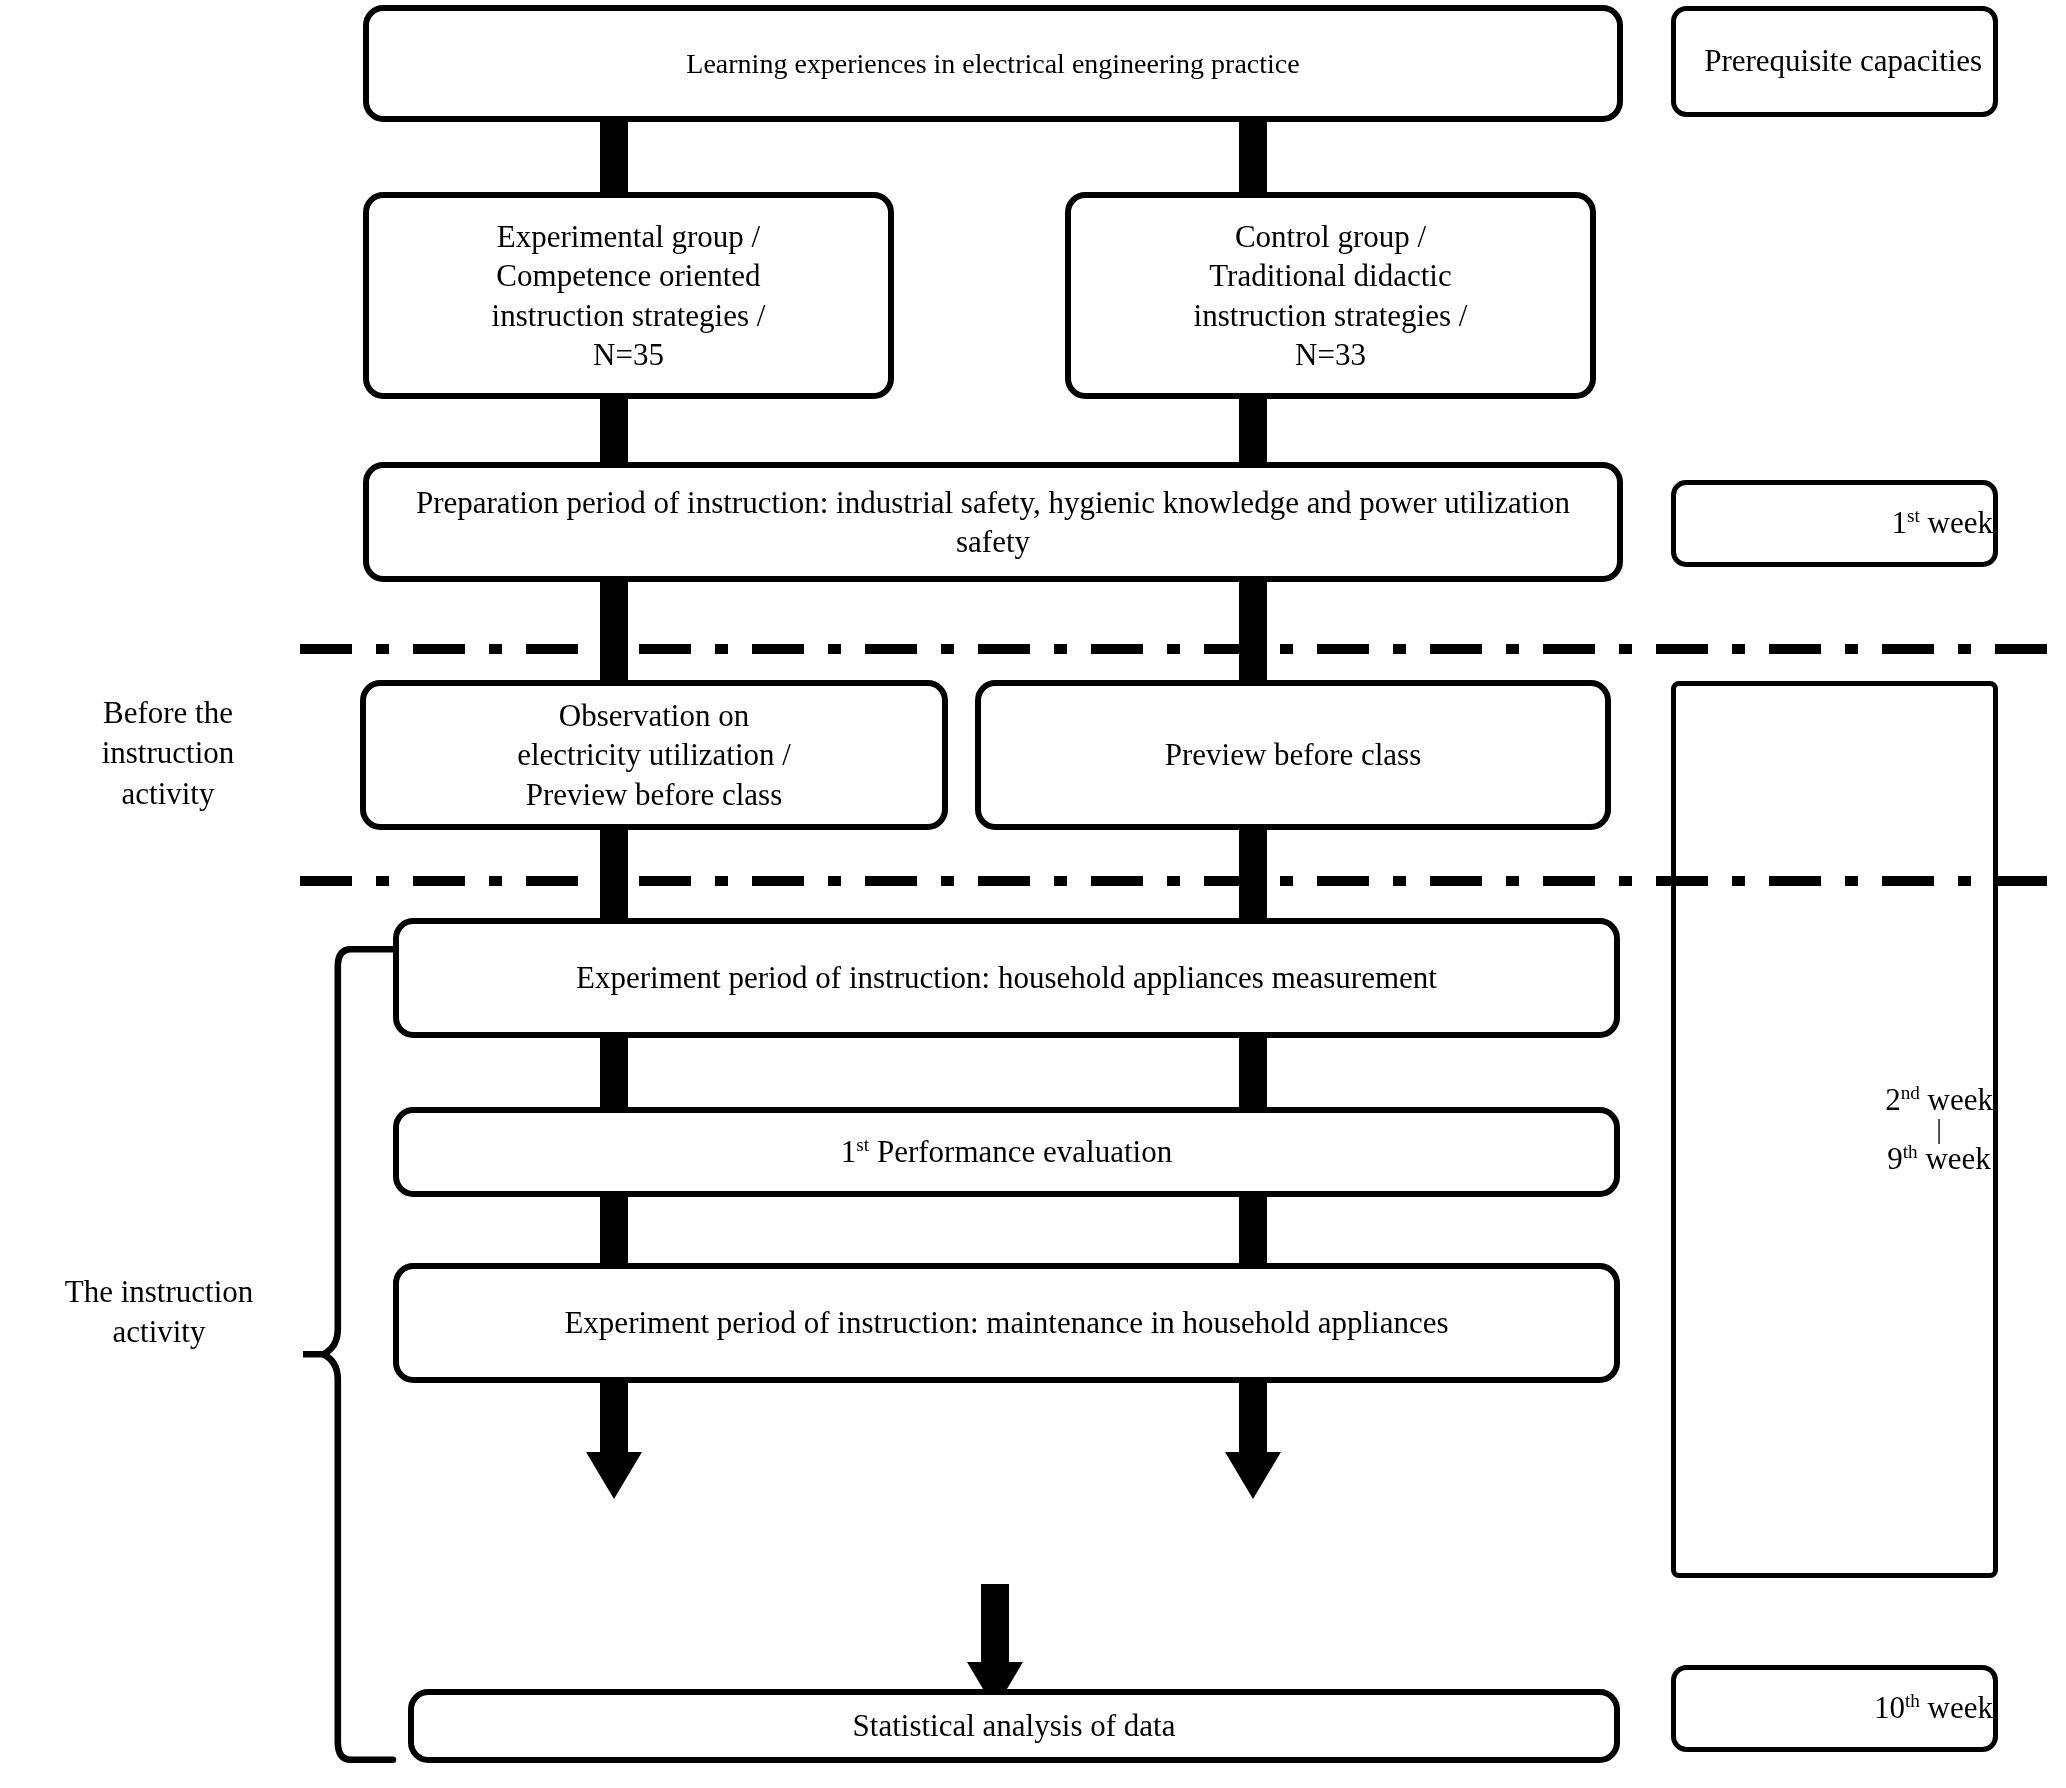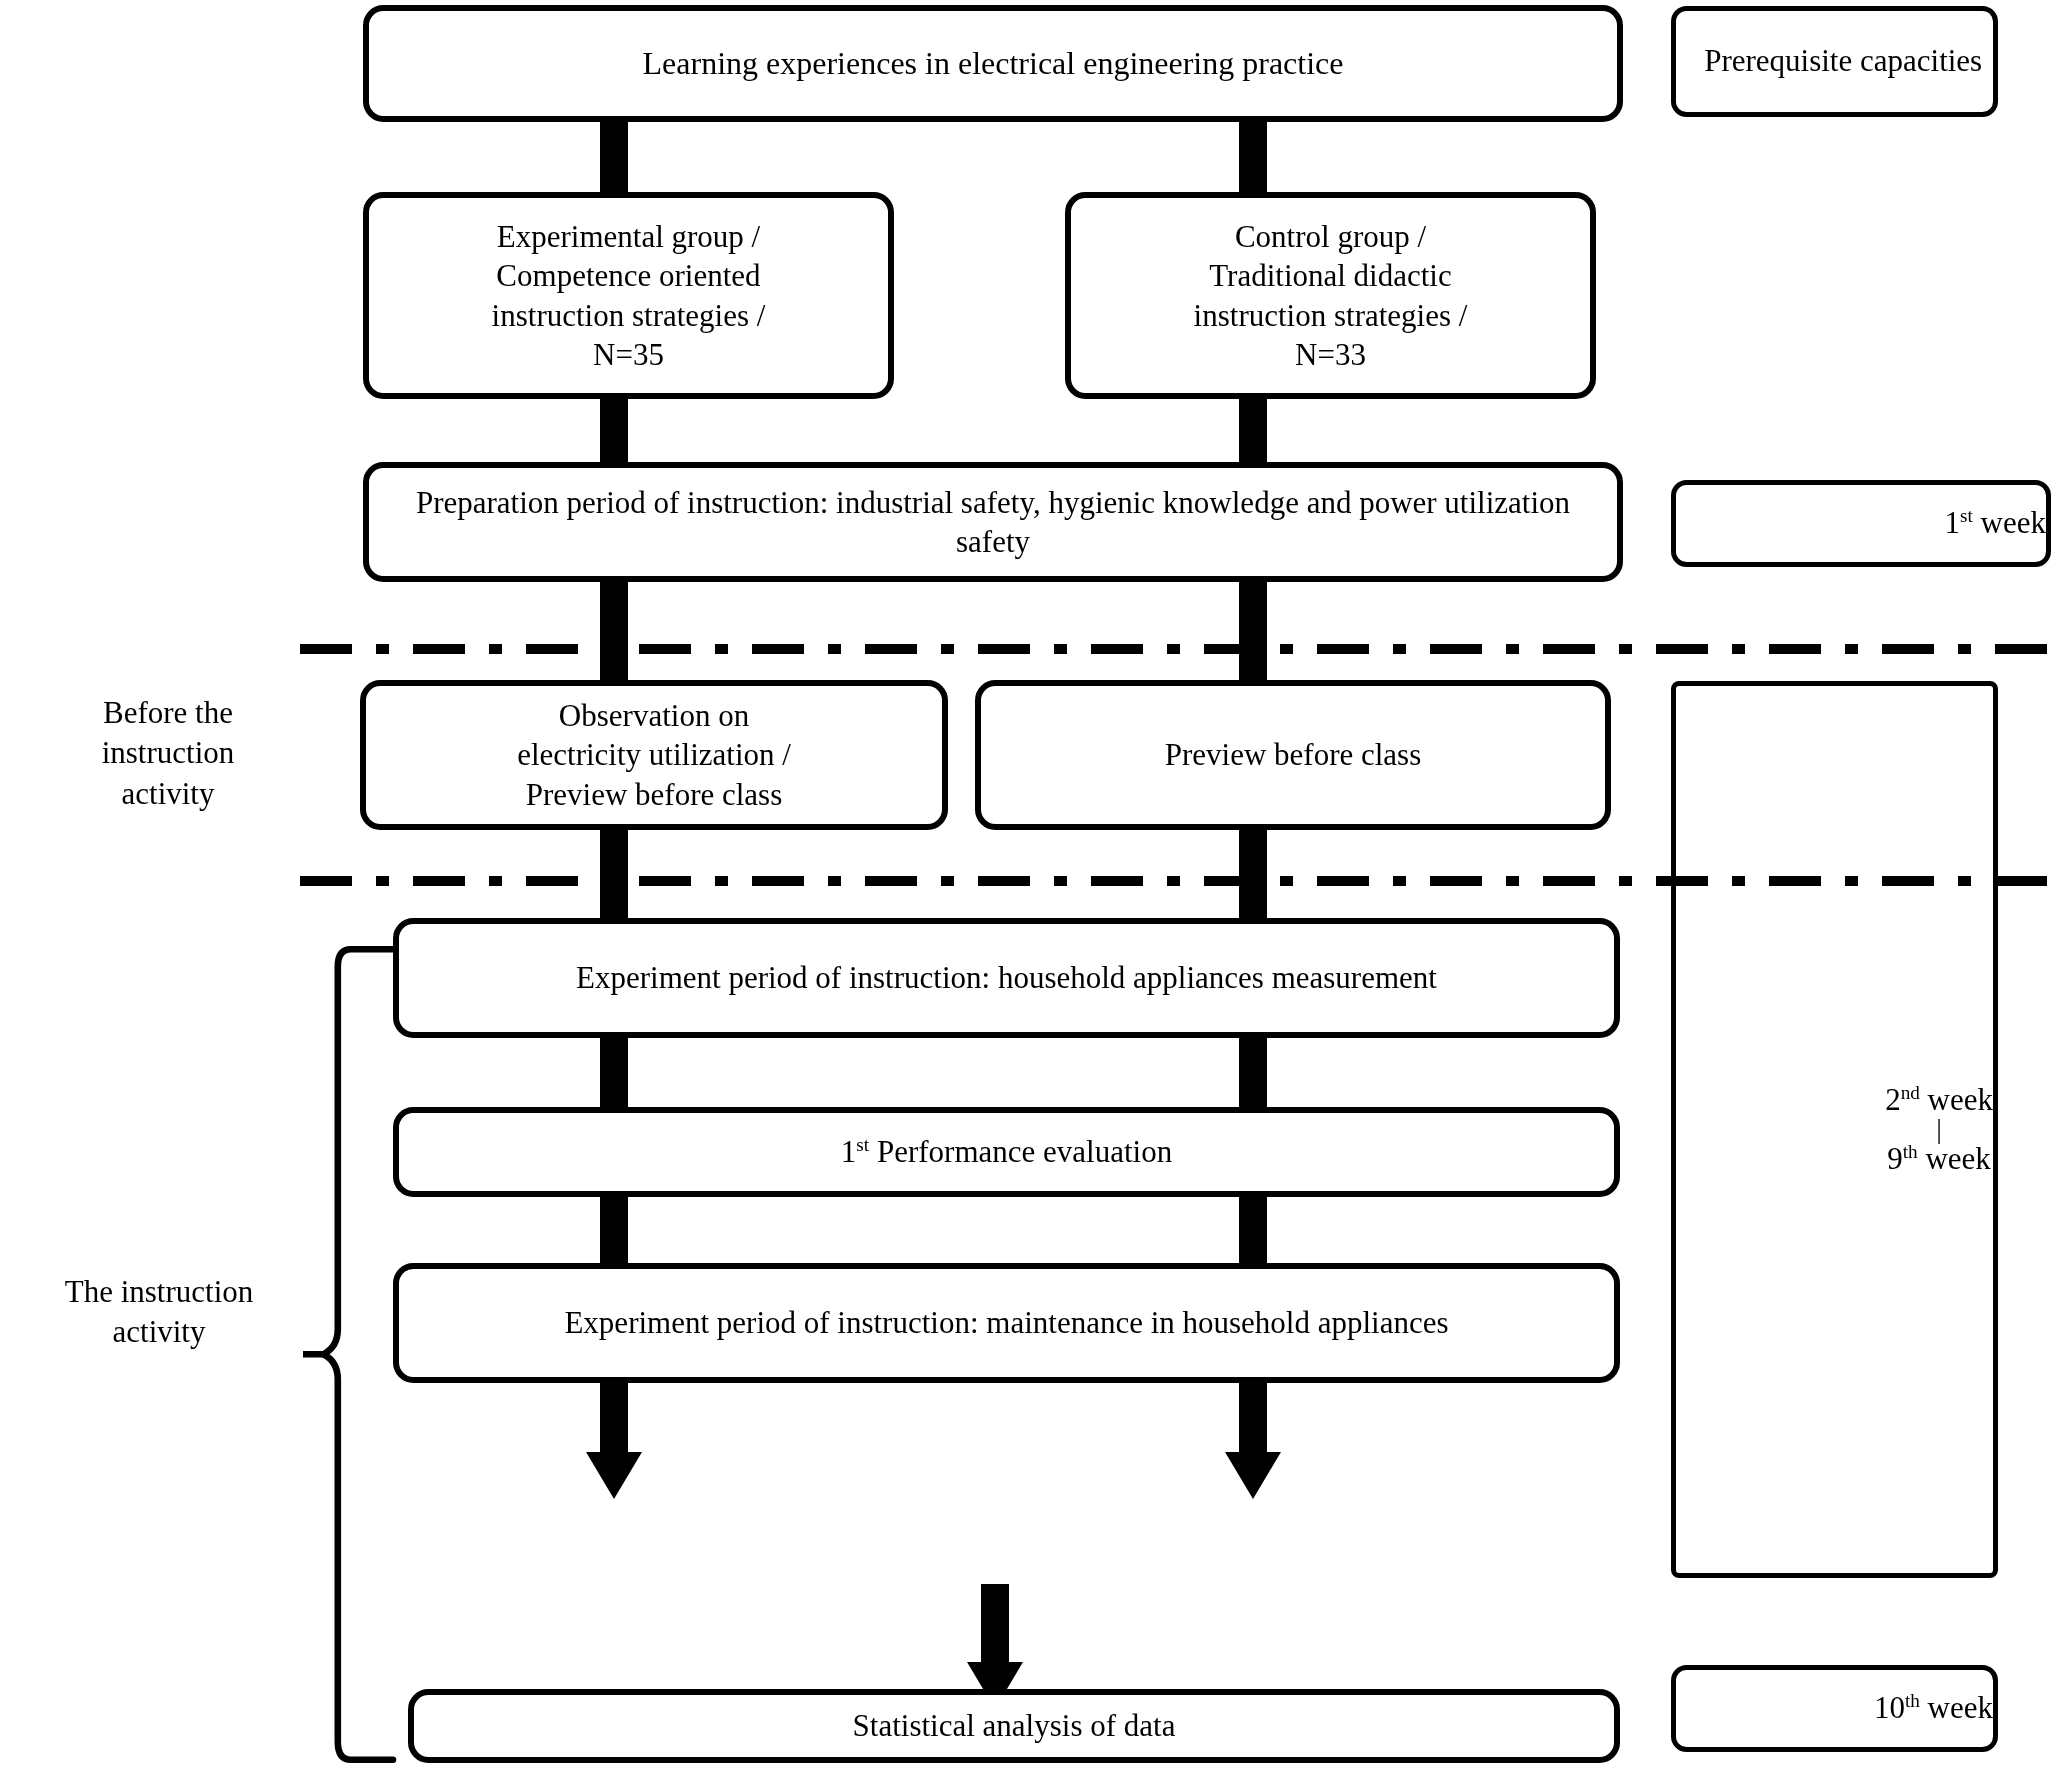--- a/index.html
+++ b/index.html
@@ -75,21 +75,21 @@
   
   .sidelabel{
     position:absolute;
     text-align:center;
     line-height:1.3;
     z-index:6;
   }
   
   .brace{position:absolute;z-index:6;}
   
-  .fs-lg{font-size:32px;}
+  .fs-lg{font-size:28px;}
   .fs-md{font-size:31px;}
   sup{font-size:0.62em;vertical-align:super;line-height:0;}
   .weekrange{line-height:1.05;}
   .weekrange .bar{display:block;font-size:28px;line-height:0.95;}
 </style>
 </head>
 <body>
 
 <div id="stage">
 
@@ -168,21 +168,21 @@
 
 
   <div class="box fs-md" style="left:408px;top:1689px;width:1212px;height:74px;justify-content:flex-end;">
     <span class="txt">Statistical analysis of data</span>
   </div>
 
   <div class="side fs-md" style="left:1671px;top:6px;width:327px;height:111px;">
     <span class="txt" style="padding:0 10.8px;">Prerequisite capacities</span>
   </div>
 
-  <div class="side fs-md" style="left:1671px;top:480px;width:380px;height:87px;">
+  <div class="side fs-md" style="left:1671px;top:480px;width:327px;height:87px;border-radius:15px;">
     <span class="txt"><span>1</span><sup>st</sup><span> week</span></span>
   </div>
 
   <div class="side fs-md" style="left:1671px;top:681px;width:327px;height:897px;border-radius:8px;">
     <span class="txt weekrange">
       <span><span>2</span><sup>nd</sup><span> week</span></span>
       <span class="bar">|</span>
       <span><span>9</span><sup>th</sup><span> week</span></span>
     </span>
   </div>

